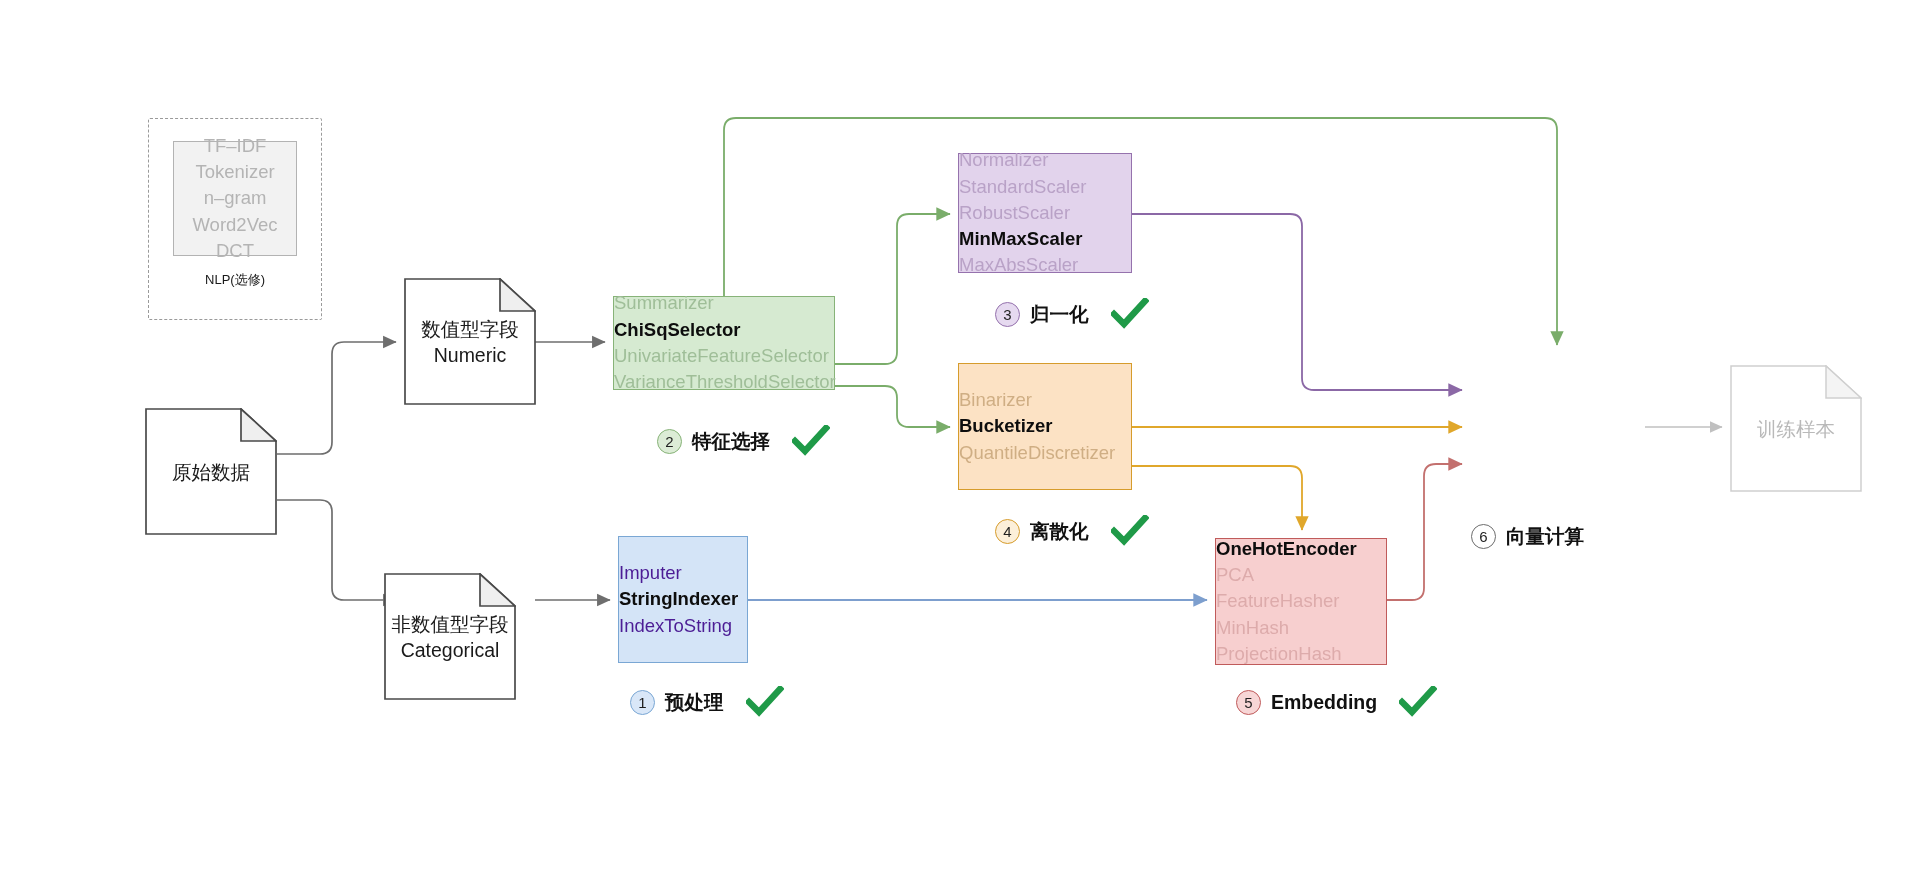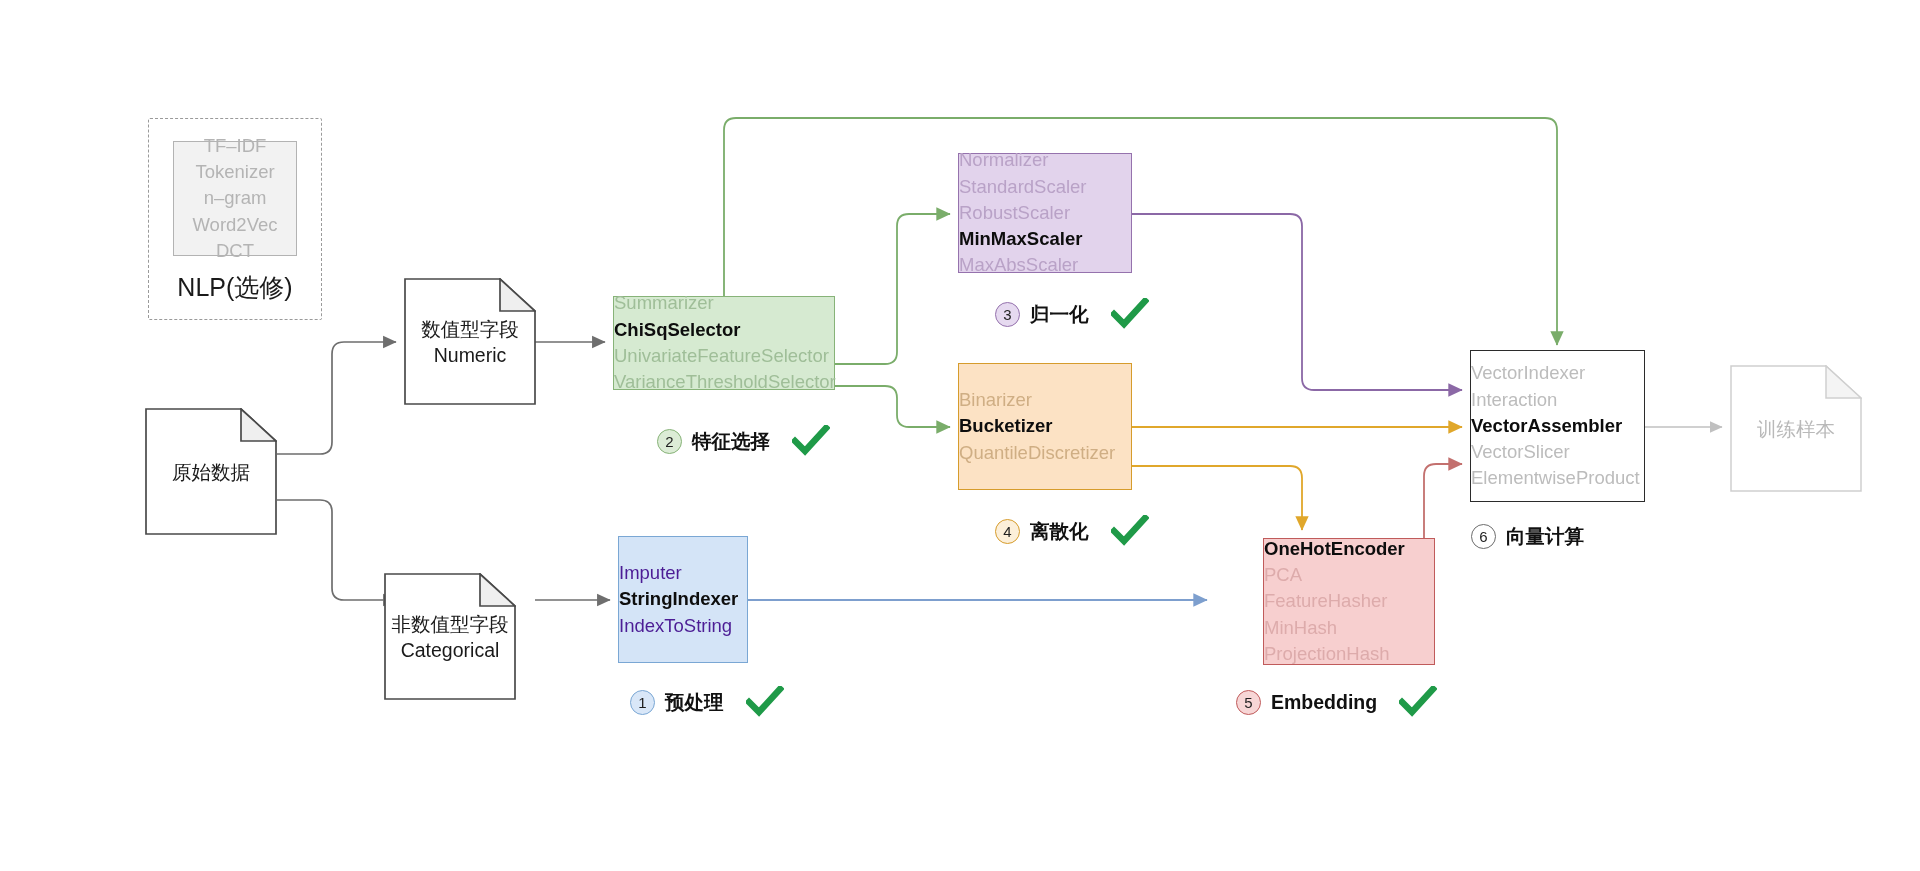--- a/index.html
+++ b/index.html
@@ -41,21 +41,21 @@
     justify-content: center;
     color: #b4b4b4;
     font-size: 18.5px;
     line-height: 1.42;
   }
   .nlp-caption {
     position: absolute;
     left: 0; right: 0;
     text-align: center;
     color: #1a1a1a;
-    font-size: 25px;
+    font-size: 13px;
   }
 
   
   .doc {
     position: absolute;
   }
   .doc svg { position: absolute; left: 0; top: 0; }
   .doc .doc-label {
     position: absolute;
     left: 0; right: 0;
@@ -266,35 +266,28 @@
     <span class="hot">Bucketizer</span>
     <span class="dim">QuantileDiscretizer</span>
   </div>
 
   <div class="pbox blue" style="left:618px; top:536px; width:130px; height:127px;">
     <span class="dim">Imputer</span>
     <span class="hot">StringIndexer</span>
     <span class="dim">IndexToString</span>
   </div>
 
-  <div class="pbox red" style="left:1215px; top:538px; width:172px; height:127px;margin-left:48px;">
+  <div class="pbox red" style="left:1215px; top:538px; width:172px; height:127px;">
     <span class="hot">OneHotEncoder</span>
     <span class="dim">PCA</span>
     <span class="dim">FeatureHasher</span>
     <span class="dim">MinHash</span>
     <span class="dim">ProjectionHash</span>
   </div>
 
-  <div class="pbox plain" style="left:1470px; top:350px; width:175px; height:152px;">
-    <span class="dim">VectorIndexer</span>
-    <span class="dim">Interaction</span>
-    <span class="hot">VectorAssembler</span>
-    <span class="dim">VectorSlicer</span>
-    <span class="dim">ElementwiseProduct</span>
-  </div>
 
   <div class="step" style="left:630px; top:686px;">
     <span class="bullet" style="border-color:#7aa7d4; background:#d9e7f8;">1</span>
     <span class="caption">预处理</span>
     <span class="tick">
       <svg width="38" height="32" viewBox="0 0 38 32">
           <path d="M3,16 L13,26 L34,3" fill="none" stroke="#1f9a48" stroke-width="6.5" stroke-linecap="square" stroke-linejoin="miter"></path>
         </svg>
     </span>
   </div>

